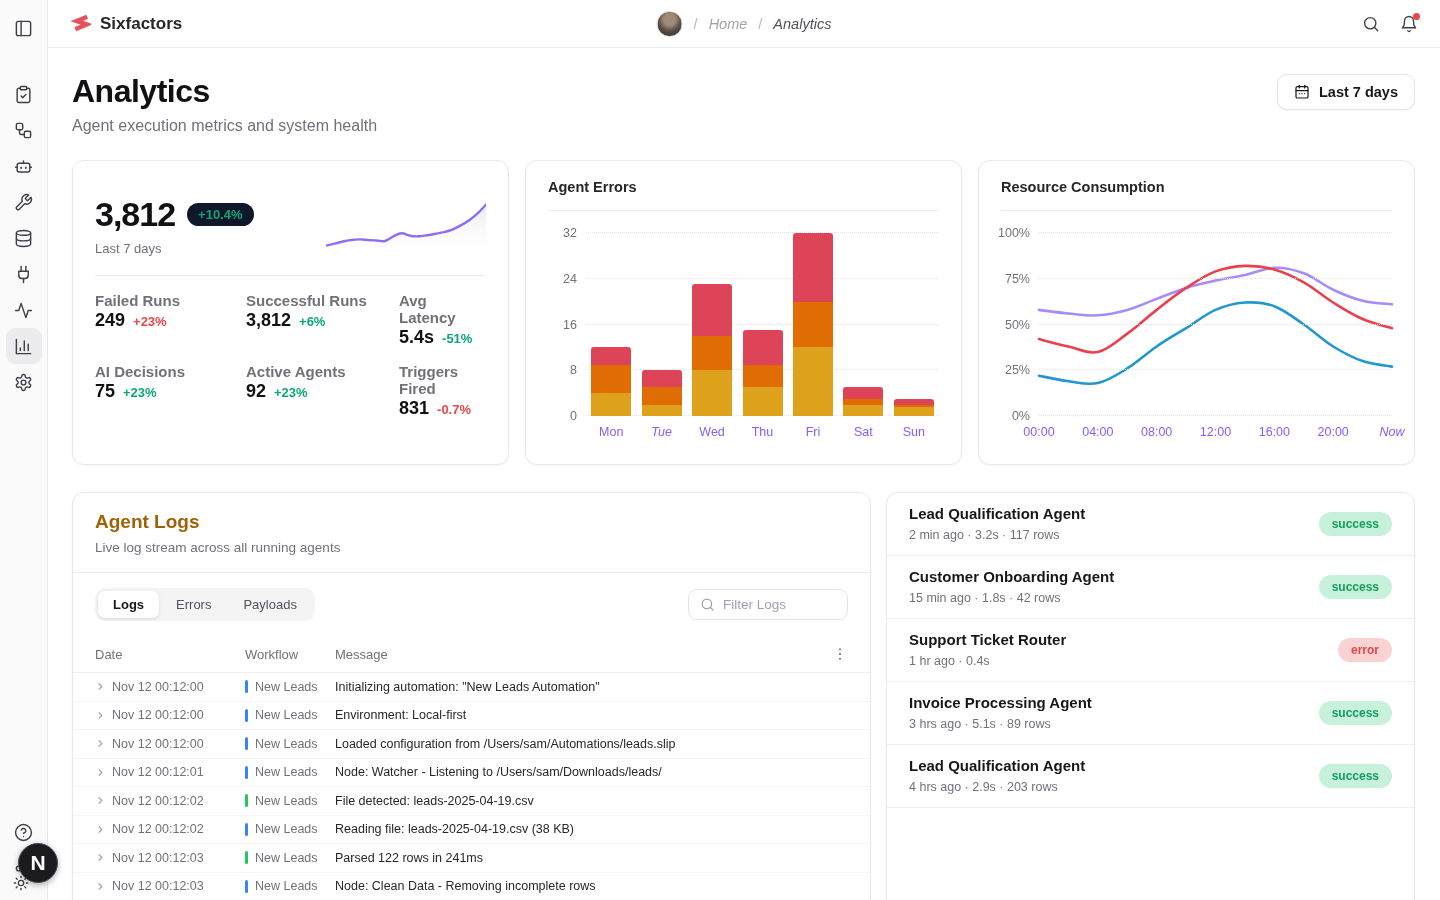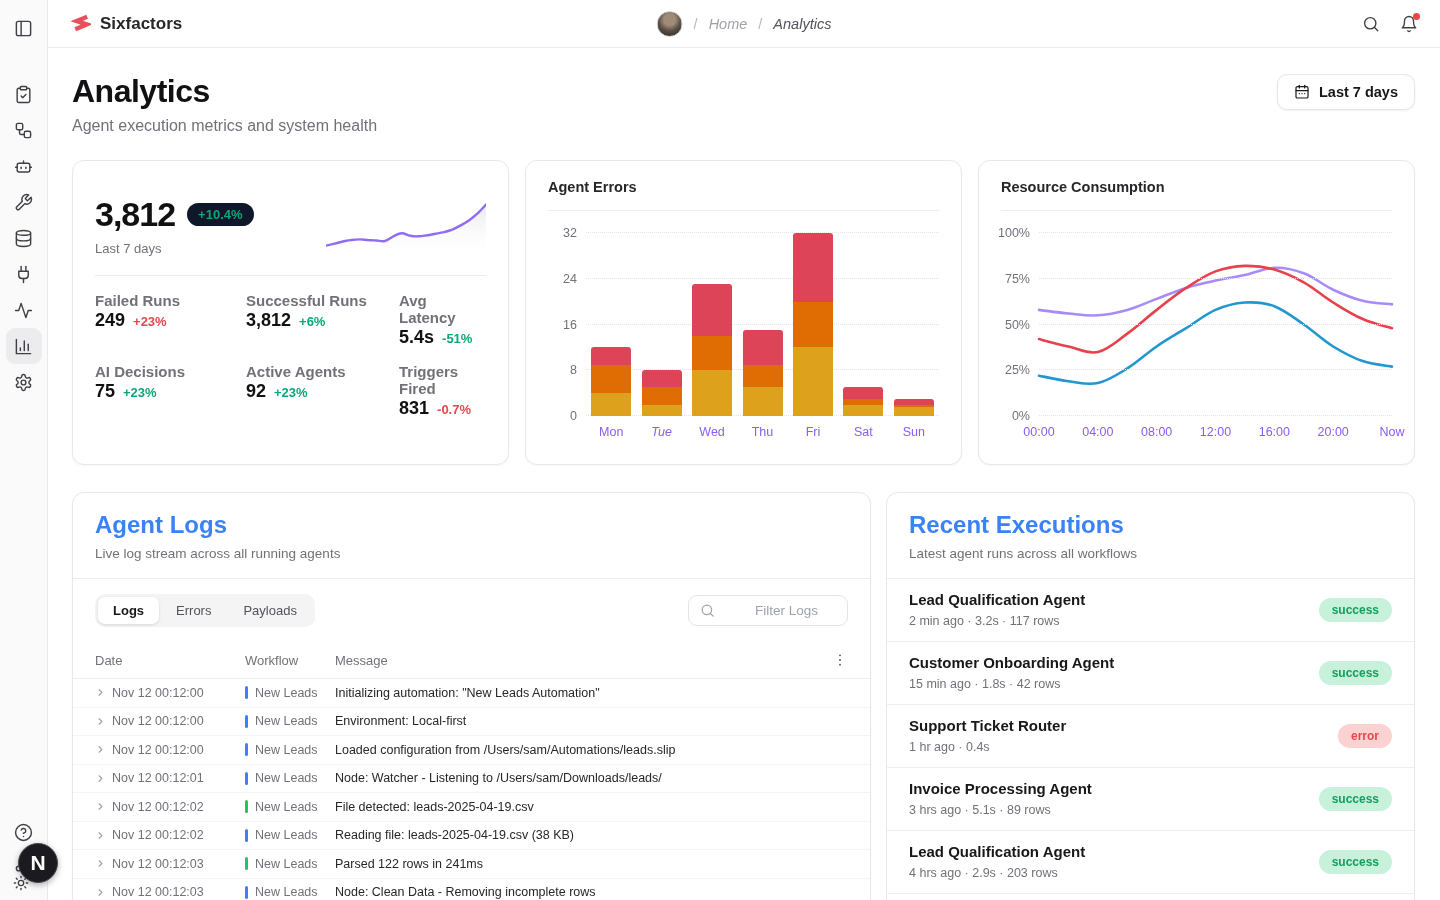--- a/index.html
+++ b/index.html
@@ -79,32 +79,32 @@
   .bar { position:absolute; bottom:0; width:40px; transform:translateX(-50%);
     display:flex; flex-direction:column; border-radius:3px 3px 0 0; overflow:hidden; }
   .bar-seg { width:100%; }
   .lines-svg { position:absolute; inset:0; width:100%; height:100%; overflow:visible; }
 
   
   .bottom { display:grid; grid-template-columns:799fr 529fr; gap:15px; margin-top:27px; height:430px; }
   .panel { background:#fff; border:1px solid #e8e8ea; border-radius:12px;
     box-shadow:0 1px 2px rgba(16,16,20,.04); overflow:hidden; }
   .panel-head { padding:18px 22px 17px; border-bottom:1px solid #ececee; }
-  .panel-title { font-size:24px; font-weight:800; color:#3b82f6; }
+  .panel-title { font-size:19px; font-weight:800; color:#a16207; }
   .panel-sub { font-size:13.5px; color:#71717a; margin-top:7px; }
 
   .toolbar { display:flex; align-items:center; justify-content:space-between; padding:15px 22px; }
   .tabs { display:inline-flex; background:#f4f4f5; border-radius:10px; padding:3px; gap:2px; }
   .tab { padding:6px 15px; font-size:13px; color:#52525b; border-radius:7px; cursor:pointer; }
   .tab.active { background:#fff; font-weight:700; color:#18181b; box-shadow:0 1px 3px rgba(0,0,0,.12); }
   .filter { display:flex; align-items:center; gap:8px; border:1px solid #e4e4e7; border-radius:9px;
     padding:7px 11px; width:160px; color:#9ca3af; }
   .filter svg { width:15px; height:15px; flex:none; }
   .filter input { border:none; outline:none; font-size:13.5px; width:100%; color:#7f1d1d;
-    font-family:"Liberation Sans", sans-serif; background:transparent;margin-left:32px; }
+    font-family:"Liberation Sans", sans-serif; background:transparent; }
   .filter input::placeholder { color:#9ca3af; }
 
   .log-head { display:flex; align-items:center; padding:10px 22px; border-bottom:1px solid #efeff1;
     color:#71717a; font-size:13px; position:relative; }
   .col-date { width:150px; } .col-wf { width:90px; }
   .col-msg { flex:1; }
   .dots-btn { color:#52525b; cursor:pointer; display:flex; }
   .dots-btn svg { width:16px; height:16px; }
   .log-row { display:flex; align-items:center; padding:0 22px; height:28.5px;
     border-bottom:1px solid #f4f4f6; font-size:12.5px; cursor:pointer; }
@@ -443,21 +443,21 @@
                 <div class="gridline" style="bottom: 100%;"></div>
               </div>
           </div>
           <div class="x-axis">
               <span class="x-tick" style="left: 0%;">00:00</span>
               <span class="x-tick" style="left: 16.6667%;">04:00</span>
               <span class="x-tick" style="left: 33.3333%;">08:00</span>
               <span class="x-tick" style="left: 50%;">12:00</span>
               <span class="x-tick" style="left: 66.6667%;">16:00</span>
               <span class="x-tick" style="left: 83.3333%;">20:00</span>
-              <span class="x-tick" style="left: 100%;">Now</span>
+              <span class="x-tick" style="left: 100%; font-style: italic;">Now</span>
             </div>
         </section>
       </div>
 
       <div class="bottom">
 
         <section class="panel">
           <div class="panel-head">
             <div class="panel-title">Agent Logs</div>
             <div class="panel-sub">Live log stream across all running agents</div>
@@ -590,24 +590,20 @@
                 <span class="lr-wf">
                   <span class="wf-bar" style="background: rgb(59, 130, 246);"></span>
                   <span>New Leads</span>
                 </span>
                 <span class="lr-msg">Node: Clean Data - Removing incomplete rows</span>
               </div>
             </div>
         </section>
 
         <section class="panel">
-          <div class="panel-head">
-            <div class="panel-title">Recent Executions</div>
-            <div class="panel-sub">Latest agent runs across all workflows</div>
-          </div>
           <div>
               <div class="exec-row">
                 <div>
                   <div class="exec-name">Lead Qualification Agent</div>
                   <div class="exec-meta">2 min ago  ·  3.2s  ·  117 rows</div>
                 </div>
                 <span class="badge success">success</span>
               </div>
               <div class="exec-row">
                 <div>

